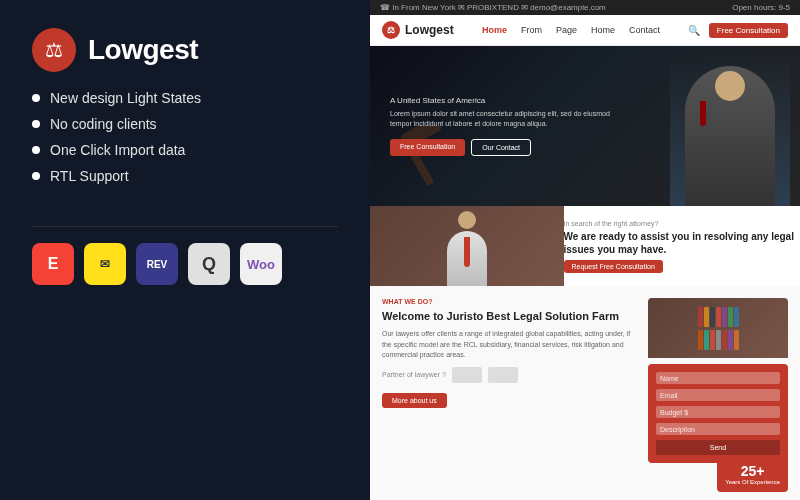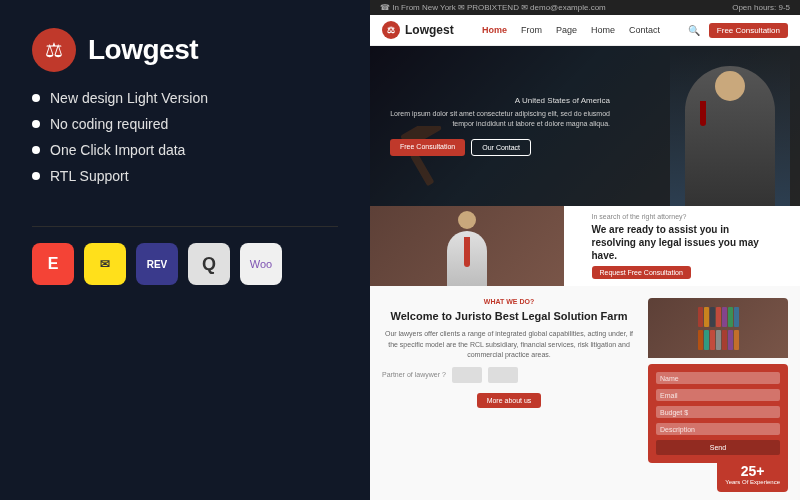--- a/index.html
+++ b/index.html
@@ -241,21 +241,20 @@
       position: absolute;
       inset: 0;
       background: rgba(0,0,0,0.5);
     }
 
     .hero-content {
       position: relative;
       z-index: 2;
       color: white;
       max-width: 220px;
-      text-align: right;
     }
 
     .hero-subtitle {
       font-size: 8px;
       color: #ddd;
       margin-bottom: 4px;
     }
 
     .hero-title {
       font-size: 16px;
@@ -340,21 +339,21 @@
     .col-image {
       width: 45%;
       background: linear-gradient(135deg, #8b6914 0%, #c9a84c 50%, #8b6914 100%);
       overflow: hidden;
       position: relative;
     }
 
     .col-content {
       width: 55%;
       background: white;
-      padding: 10px 28px;
+      padding: 10px 0;
       display: flex;
       flex-direction: column;
       justify-content: center;
     }
 
     .col-eyebrow {
       font-size: 7px;
       color: #888;
       margin-bottom: 3px;
     }
@@ -380,21 +379,20 @@
     .bottom-section {
       display: flex;
       flex: 1;
       background: #f9f9f9;
       padding: 12px;
       gap: 12px;
     }
 
     .bottom-left {
       flex: 1;
-      text-align: center;
     }
 
     .bottom-eyebrow {
       font-size: 7px;
       color: #c0392b;
       text-transform: uppercase;
       margin-bottom: 4px;
       font-weight: bold;
     }
 
@@ -568,42 +566,42 @@
     <div class="logo-icon">
       <span>⚖</span>
     </div>
     <span class="logo-text">Lowgest</span>
   </div>
 
 
   <ul class="features-list">
     <li>
       <span class="bullet"></span>
-      <span>New design Light Version</span>
+      <span>New design Light States</span>
     </li>
     <li>
       <span class="bullet"></span>
-      <span>No coding required</span>
+      <span>No coding clients</span>
     </li>
     <li>
       <span class="bullet"></span>
       <span>One Click Import data</span>
     </li>
     <li>
       <span class="bullet"></span>
       <span>RTL Support</span>
     </li>
   </ul>
 
   <div class="plugin-icons">
     <div class="plugin-badge badge-elementor" style="background:#f44336;color:white;font-weight:bold;font-size:16px;">E</div>
     <div class="plugin-badge badge-mc" style="background:#ffe01b;color:#333;">✉</div>
     <div class="plugin-badge badge-rev" style="background:#3a3a8c;color:white;font-size:10px;">REV</div>
     <div class="plugin-badge badge-q" style="background:#e0e0e0;color:#333;font-size:18px;">Q</div>
-    <div class="plugin-badge badge-woo" style="background:#f0f0f0;color:#7f54b3;font-size:11px;font-weight:normal;">Woo</div>
+    <div class="plugin-badge badge-woo" style="background:#f0f0f0;color:#7f54b3;font-size:13px;font-weight:bold;">Woo</div>
   </div>
 </div>
 
 <div class="right-panel">
   <div class="preview-container">
 
     <div class="top-bar">
       <div class="top-bar-left">
         <span>☎ In From New York   ✉ PROBIXTEND   ✉ demo@example.com</span>
       </div>

